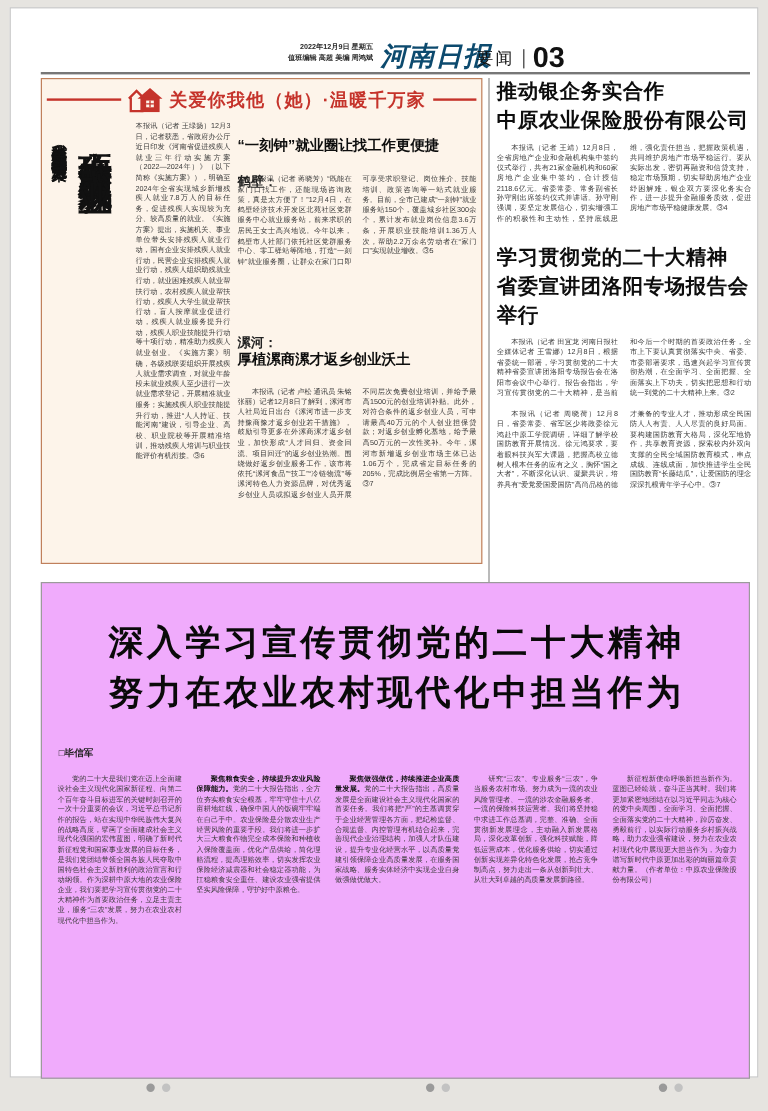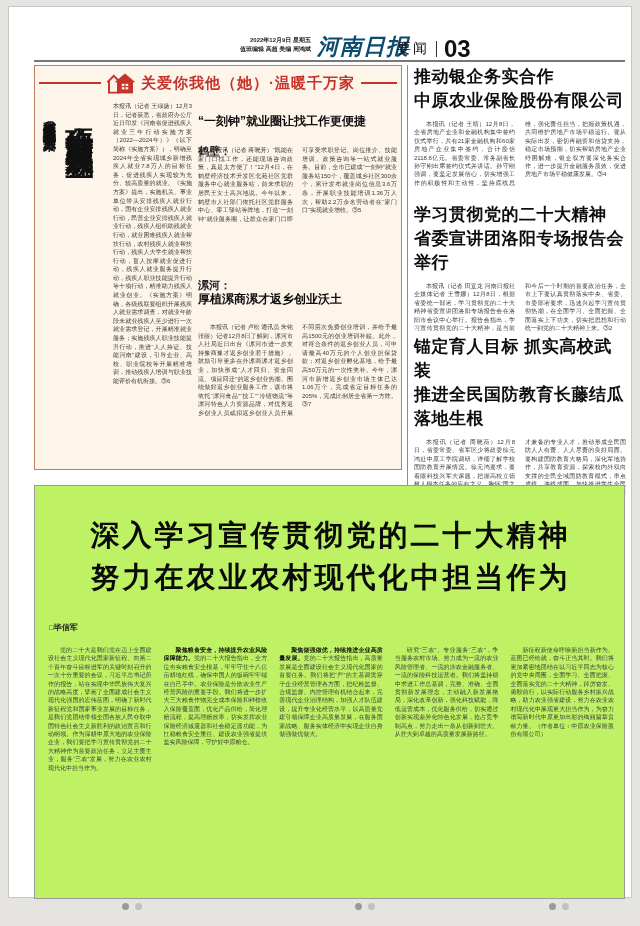--- a/index.html
+++ b/index.html
@@ -56,21 +56,21 @@
   .r-art { position:absolute; left:405px; width:212px; }
   .r-title { font-size:17px; font-weight:900; color:#0d0d0d; line-height:24px; letter-spacing:0.5px; }
   .r-body { font-size:6px; line-height:8.4px; text-align:justify; color:#3b3b3b;
             column-count:2; column-gap:10px; overflow:hidden; text-indent:2em; margin-top:7px; }
   #rart1 { top:58px; }  #rart1 .r-body { height:76px; }
   #rart2 { top:196px; } #rart2 .r-body { height:64px; }
   #rart3 { top:328px; } #rart3 .r-body { height:94px; }
 
   
   .bottom-box { position:absolute; left:25px; top:478px; width:591px; height:414px;
-                background:#bef264; border:1px solid #9b9b9b; }
+                background:#f0abfc; border:1px solid #9b9b9b; }
   .b-title { position:absolute; left:0; width:591px; text-align:center;
              font-family:"Liberation Serif", serif; font-weight:900; color:#0a0a0a;
              font-size:29px; letter-spacing:3px; }
   .b-title.t1 { top:30px; } .b-title.t2 { top:72px; }
   .b-byline { position:absolute; left:14px; top:136px; font-size:8px; font-weight:bold; color:#222; }
   .b-cols { position:absolute; left:13px; top:160px; width:566px; height:242px;
             display:flex; gap:12px; }
   .b-col { flex:1; font-size:6px; line-height:8.4px; text-align:justify; color:#3b3b3b;
            overflow:hidden; text-indent:2em; }
   .b-col .lead { font-weight:900; color:#111; }
@@ -136,24 +136,20 @@
       <div class="r-body">本报讯（记者 王靖）12月8日，全省房地产企业和金融机构集中签约仪式举行，共有21家金融机构和60家房地产企业集中签约，合计授信2118.6亿元。省委常委、常务副省长孙守刚出席签约仪式并讲话。孙守刚强调，要坚定发展信心，切实增强工作的积极性和主动性，坚持底线思维，强化责任担当，把握政策机遇，共同维护房地产市场平稳运行。要从实际出发，密切再融资和信贷支持，稳定市场预期，切实帮助房地产企业纾困解难，银企双方要深化务实合作，进一步提升金融服务质效，促进房地产市场平稳健康发展。③4</div>
     </div>
     <div class="r-art" id="rart2">
       <div class="r-title">
         <div>学习贯彻党的二十大精神</div>
         <div>省委宣讲团洛阳专场报告会举行</div>
       </div>
       <div class="r-body">本报讯（记者 田宜龙 河南日报社全媒体记者 王雪娜）12月8日，根据省委统一部署，学习贯彻党的二十大精神省委宣讲团洛阳专场报告会在洛阳市会议中心举行。报告会指出，学习宣传贯彻党的二十大精神，是当前和今后一个时期的首要政治任务，全市上下要认真贯彻落实中央、省委、市委部署要求，迅速兴起学习宣传贯彻热潮，在全面学习、全面把握、全面落实上下功夫，切实把思想和行动统一到党的二十大精神上来。③2</div>
     </div>
     <div class="r-art" id="rart3">
-      <div class="r-title">
-        <div>锚定育人目标 抓实高校武装</div>
-        <div>推进全民国防教育长藤结瓜落地生根</div>
-      </div>
       <div class="r-body">本报讯（记者 周晓荷）12月8日，省委常委、省军区少将政委徐元鸿赴中原工学院调研，详细了解学校国防教育开展情况。徐元鸿要求，要着眼科技兴军大课题，把握高校立德树人根本任务的应有之义，胸怀“国之大者”，不断深化认识、凝聚共识，培养具有“爱党爱国爱国防”高尚品格的德才兼备的专业人才，推动形成全民国防人人有责、人人尽责的良好局面。要构建国防教育大格局，深化军地协作，共享教育资源，探索校内外双向支撑的全民全域国防教育模式，串点成线、连线成面，加快推进学生全民国防教育“长藤结瓜”，让爱国防的理念深深扎根青年学子心中。③7</div>
     </div>
 
     <div class="bottom-box">
       <div class="b-title t1">深入学习宣传贯彻党的二十大精神</div>
       <div class="b-title t2">努力在农业农村现代化中担当作为</div>
       <div class="b-byline">□毕信军</div>
       <div class="b-cols">
         <div class="b-col">
           <span class="lead"></span><span>党的二十大是我们党在迈上全面建设社会主义现代化国家新征程、向第二个百年奋斗目标进军的关键时刻召开的一次十分重要的会议，习近平总书记所作的报告，站在实现中华民族伟大复兴的战略高度，擘画了全面建成社会主义现代化强国的宏伟蓝图，明确了新时代新征程党和国家事业发展的目标任务，是我们党团结带领全国各族人民夺取中国特色社会主义新胜利的政治宣言和行动纲领。作为深耕中原大地的农业保险企业，我们要把学习宣传贯彻党的二十大精神作为首要政治任务，立足主责主业，服务“三农”发展，努力在农业农村现代化中担当作为。</span>

